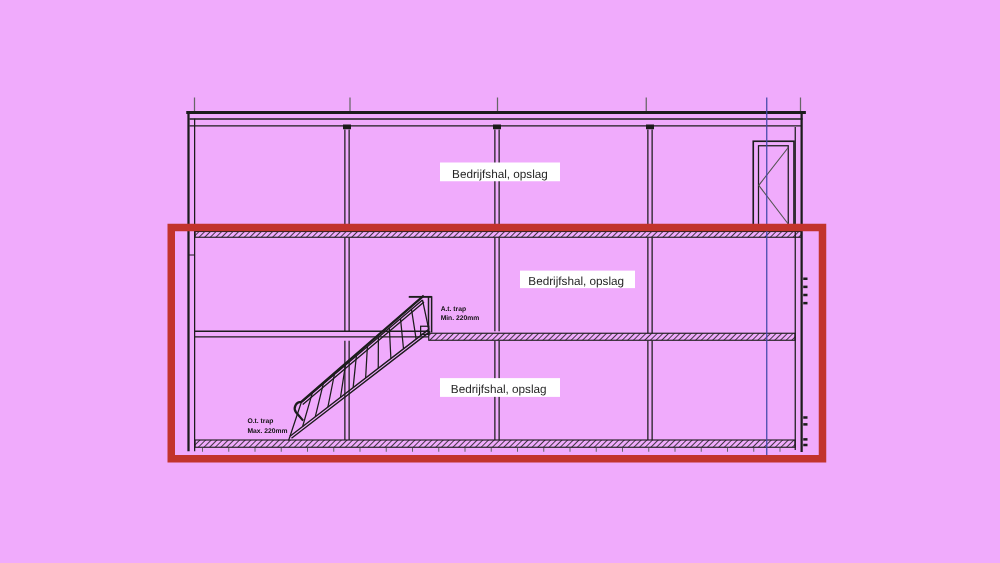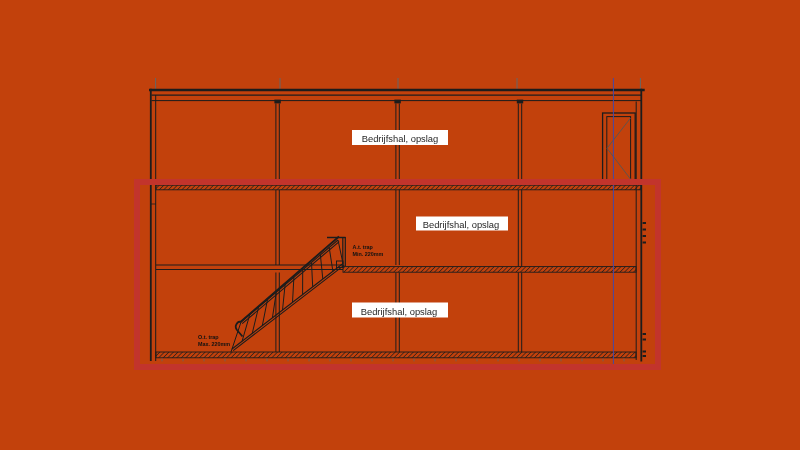--- a/index.html
+++ b/index.html
@@ -1,16 +1,16 @@
 <!DOCTYPE html>
 <html><head>
 <meta charset="utf-8">
 <style>
   html,body{margin:0;padding:0;background:#ffffff;}
-  #canvas{position:relative;width:800px;height:450px;background:#c2410c;overflow:hidden;
+  #canvas{position:relative;width:800px;height:450px;background:#f0abfc;overflow:hidden;
           font-family:"Liberation Sans", sans-serif;}
   svg{display:block;}
   .ink{stroke:#1c1c1c;fill:none;}
   .w08{stroke-width:.8}.w09{stroke-width:.9}.w1{stroke-width:1}.w11{stroke-width:1.1}
   .w12{stroke-width:1.2}.w13{stroke-width:1.3}.w15{stroke-width:1.5}.w18{stroke-width:1.8}
   .w22{stroke-width:2.3}
   .grey{stroke:#666;}
   .fillink{fill:#1c1c1c;stroke:none;}
   .hatchband{fill:url(#hatch);stroke:#1c1c1c;stroke-width:.9;}
   .maskwhite{fill:#ffffff;stroke:none;}

